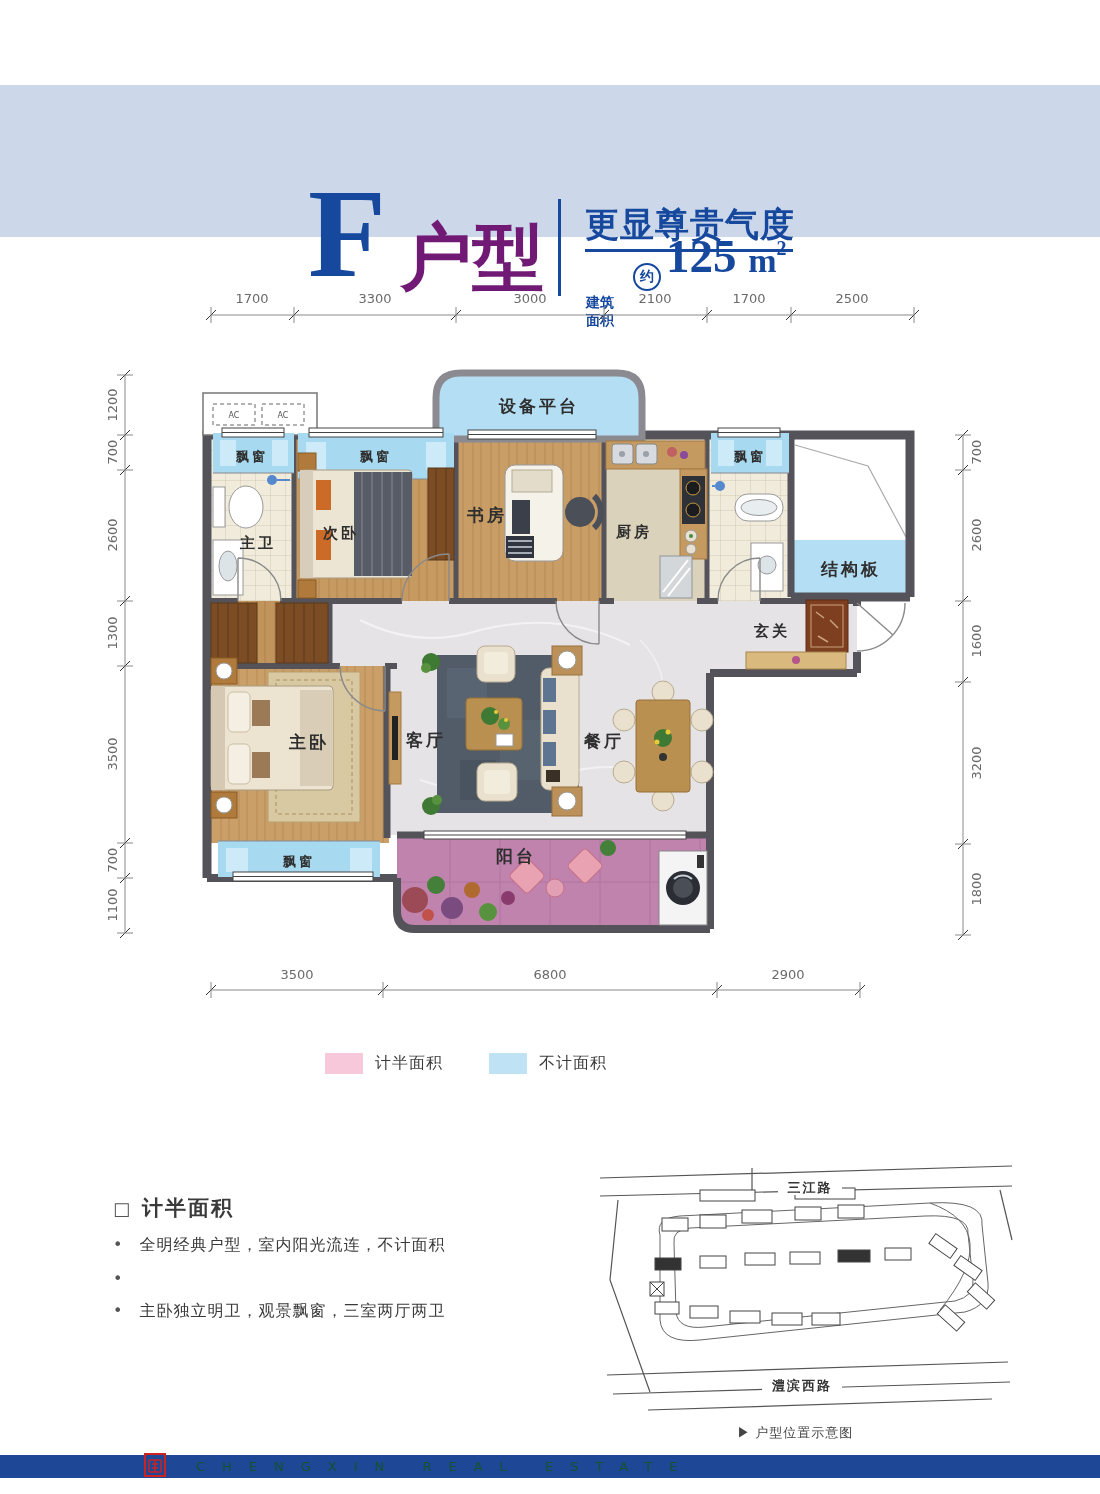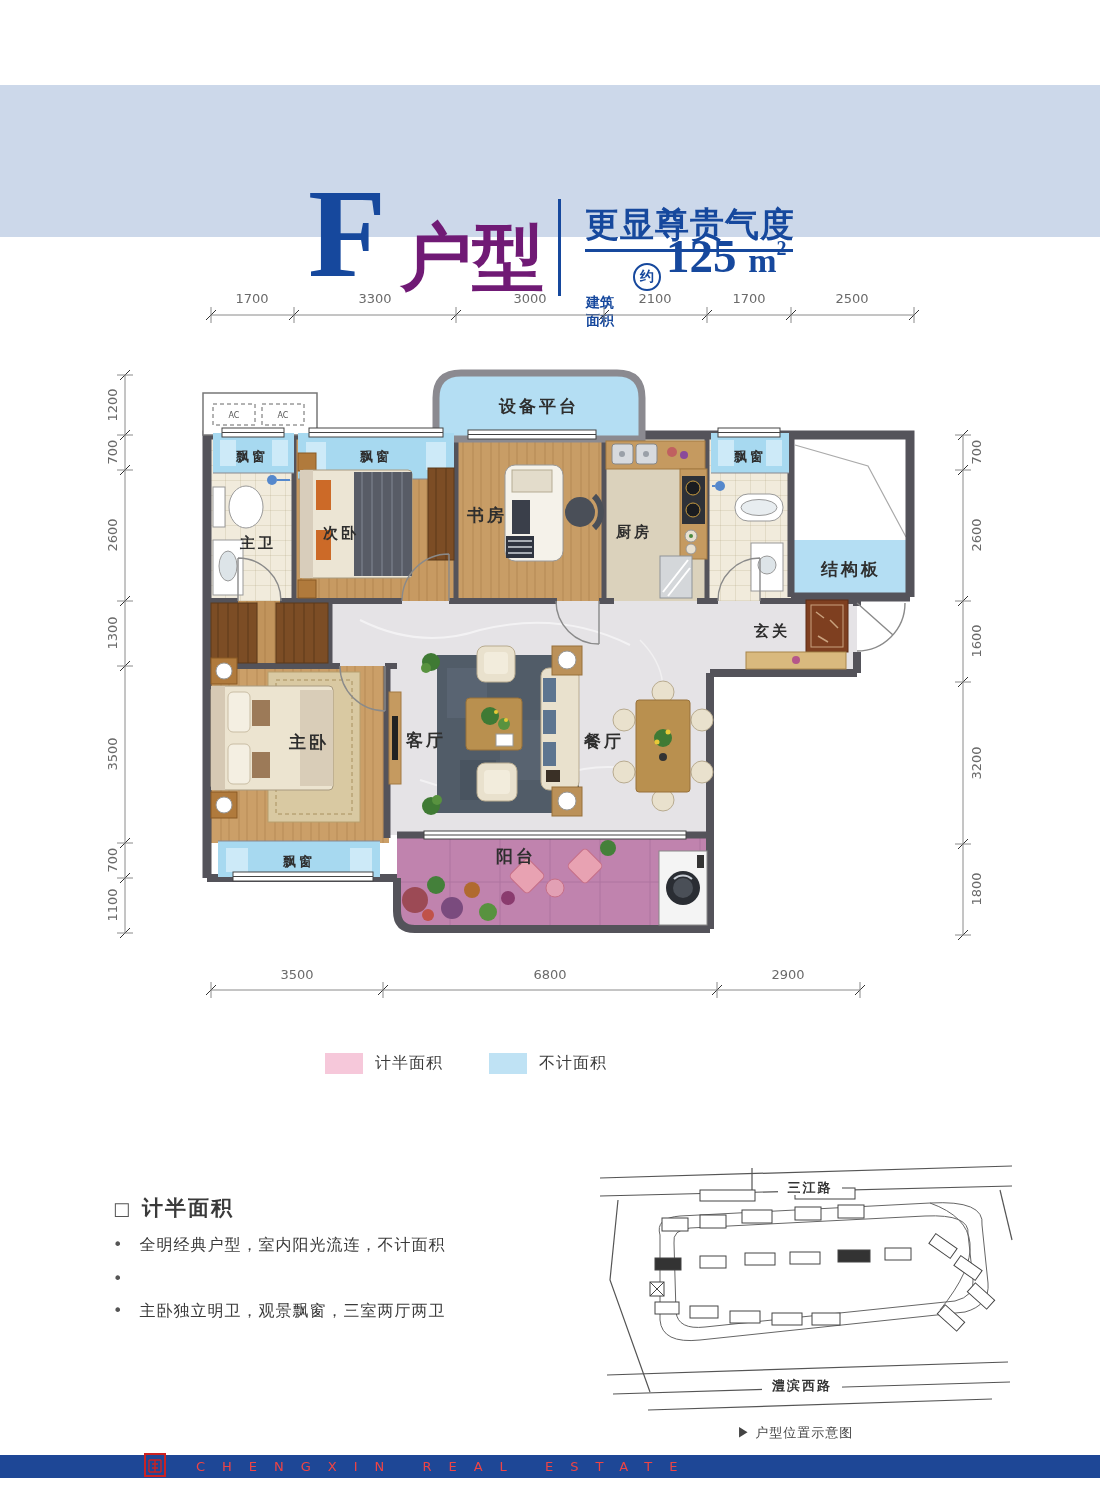--- a/index.html
+++ b/index.html
@@ -40,21 +40,21 @@
   .desc .sq{font-size:18px;color:#555;}
   .desc .row{display:flex;gap:16px;margin-top:13px;font-size:16px;letter-spacing:1px;}
   .desc .dot{color:#555;}
   
   .map-svg{position:absolute;left:595px;top:1150px;width:420px;height:280px;}
   .map-lbl{fill:#333;font-size:13px;font-weight:600;letter-spacing:2px;}
   .map-caption{position:absolute;left:737px;top:1424px;font-size:13px;color:#444;letter-spacing:1px;font-family:Liberation Serif, serif;}
   
   .footer{position:absolute;left:0;top:1455px;width:1100px;height:23px;background:#1e4796;}
   .seal{position:absolute;left:143px;top:1452px;}
-  .brand{position:absolute;left:196px;top:1459px;font-size:13px;color:#ef4444;letter-spacing:17px;white-space:nowrap;}
+  .brand{position:absolute;left:196px;top:1459px;font-size:13px;color:#14532d;letter-spacing:17px;white-space:nowrap;}
 </style>
 </head>
 <body>
 
 <div class="page">
 
   <div class="band">
     <div class="unit-letter">F</div>
     <div class="unit-suffix">户型</div>
     <div class="hdr-divider"></div>

